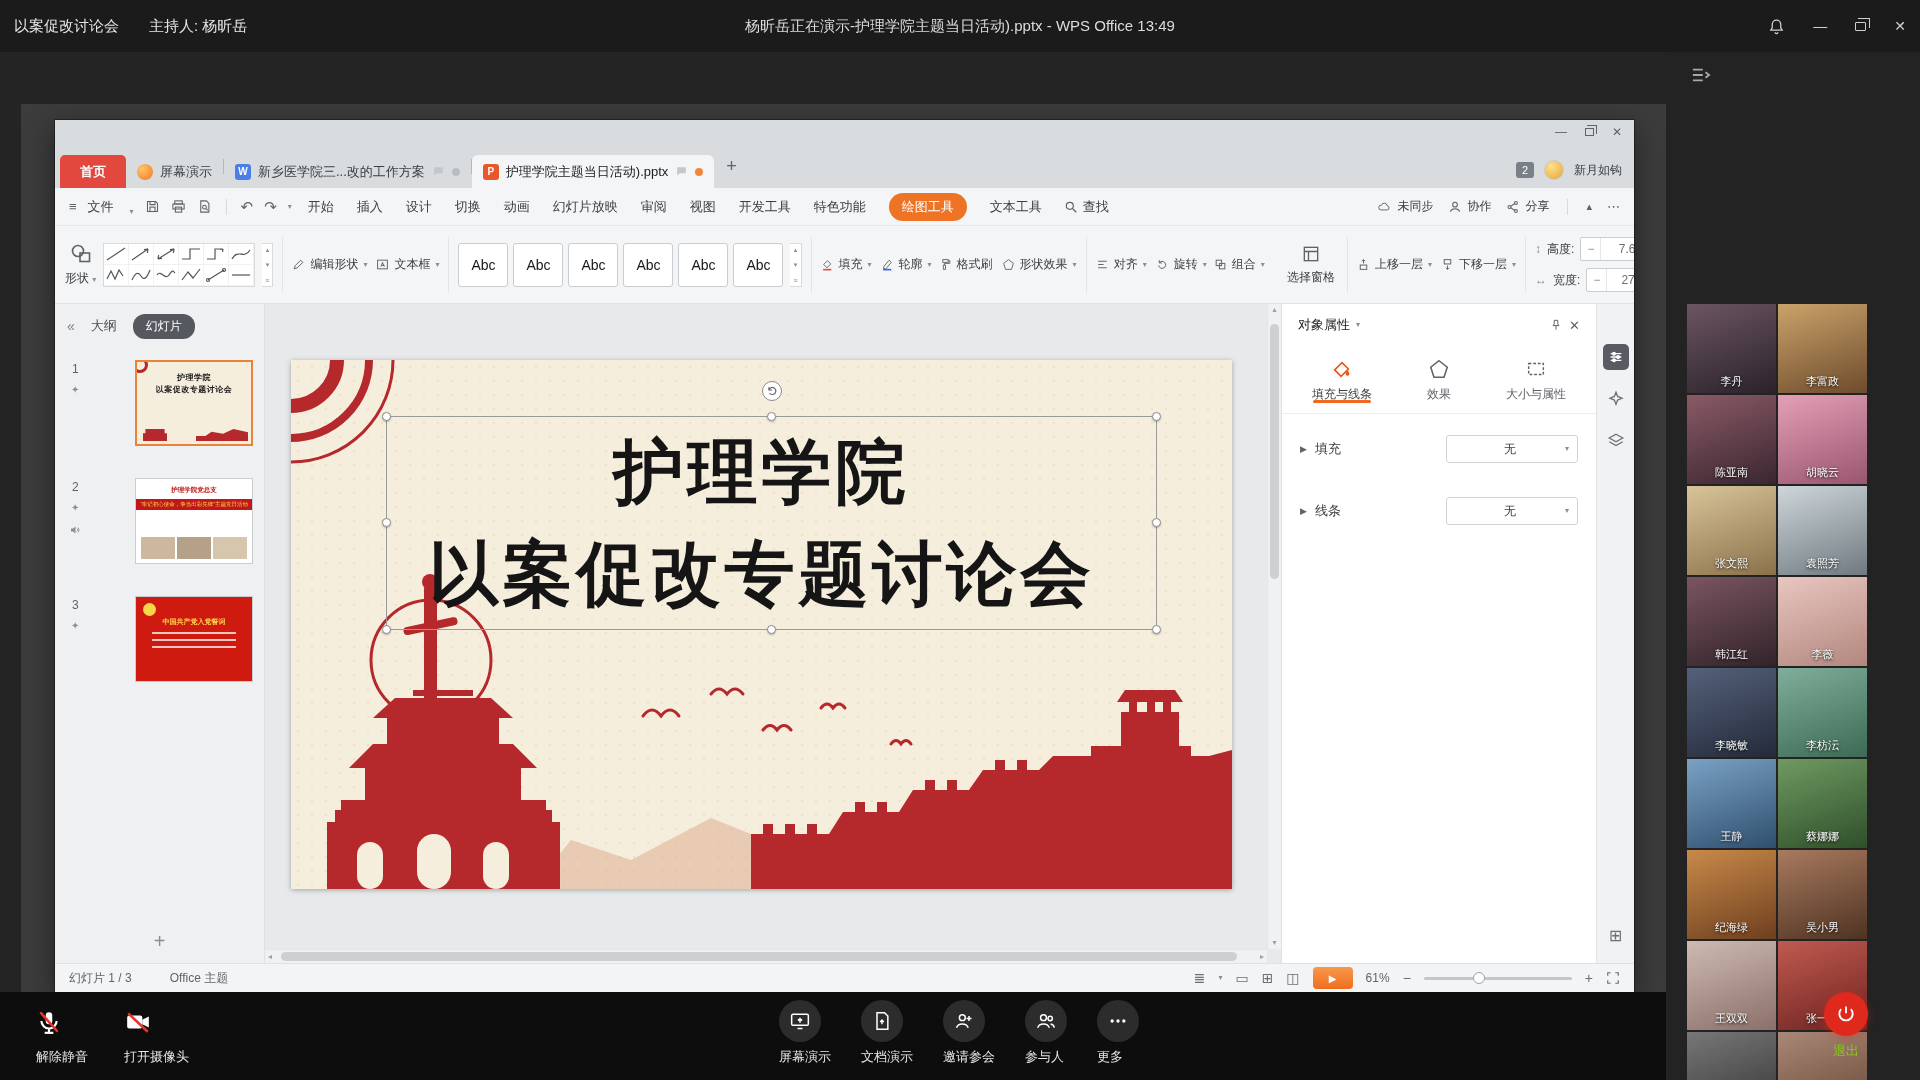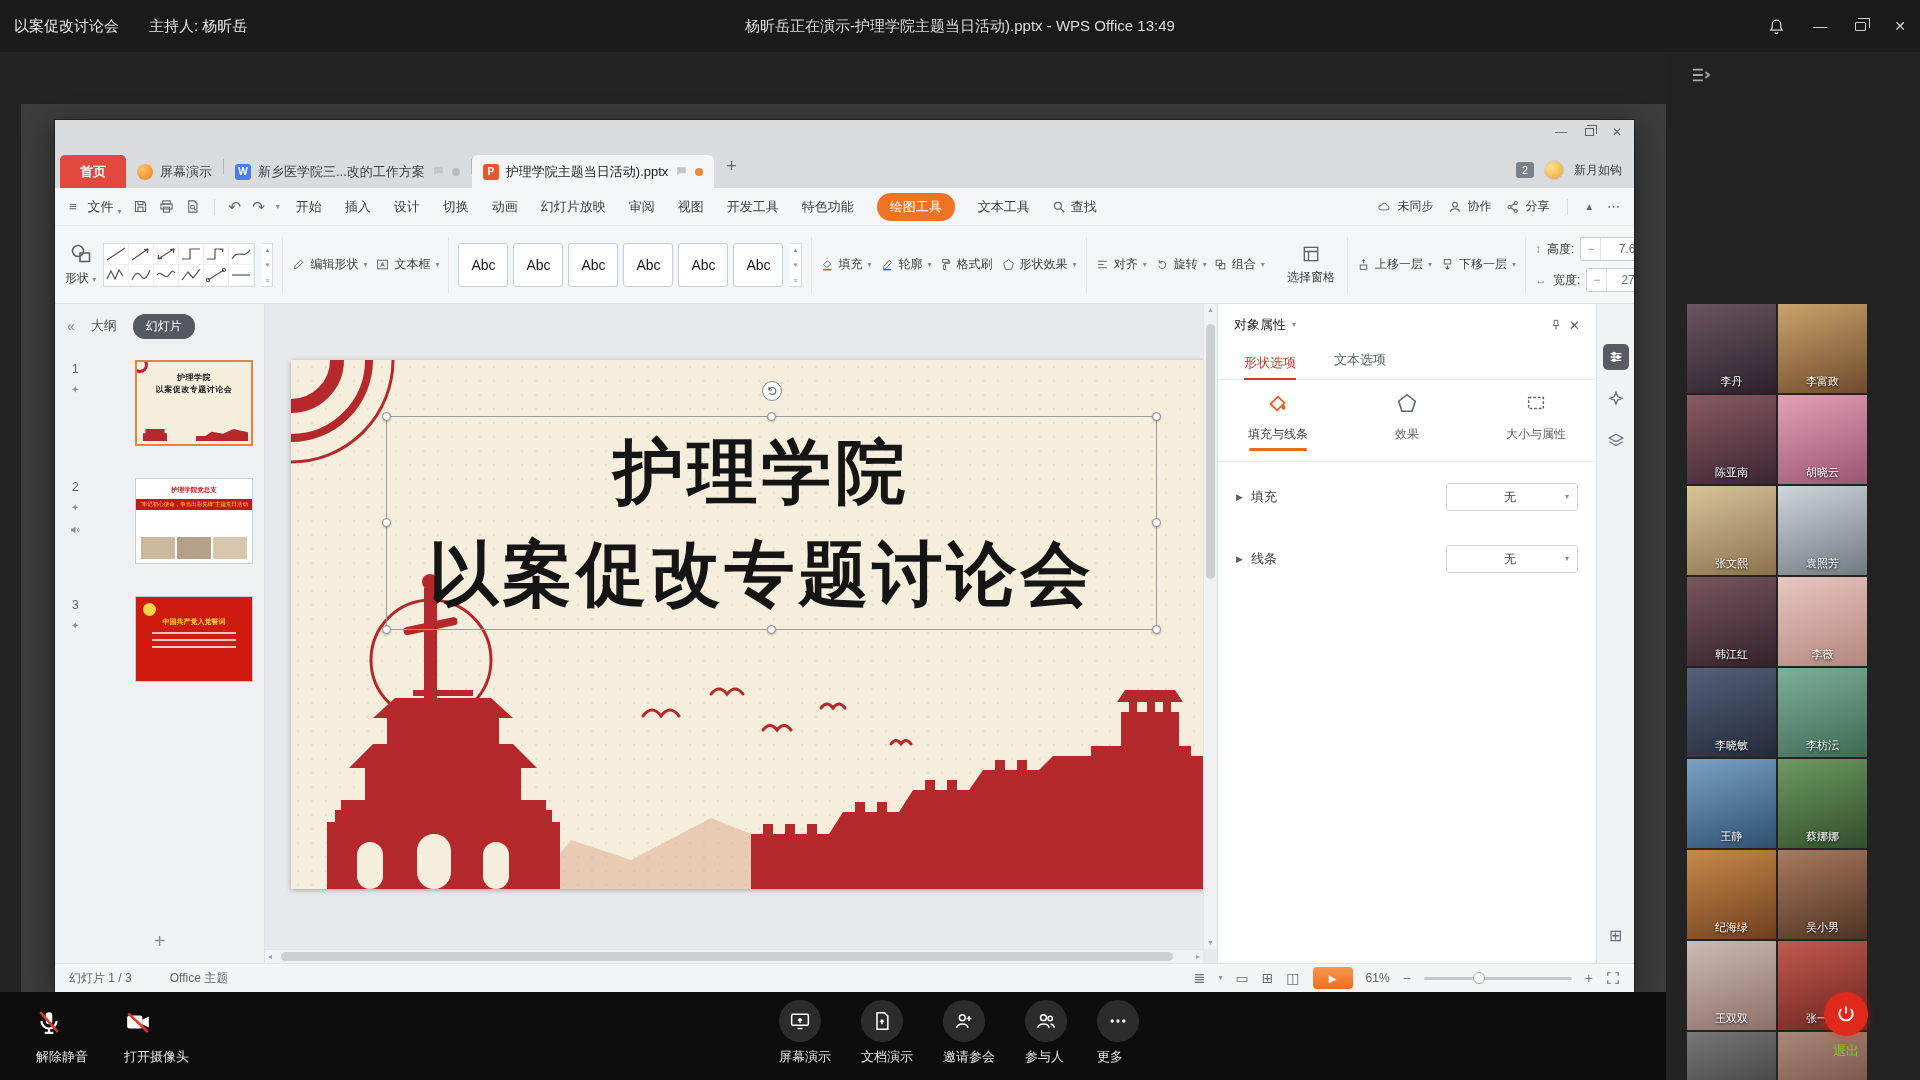--- a/index.html
+++ b/index.html
@@ -43,21 +43,21 @@
 .badge2{min-width:18px;height:16px;background:#7a8087;color:#fff;font-size:11px;border-radius:3px;display:flex;align-items:center;justify-content:center;padding:0 4px}
 .uavatar{width:20px;height:20px;border-radius:50%;background:radial-gradient(circle at 35% 30%,#ffe28a,#e8a23d);border:1px solid #c8cccf}
 .uname{font-size:12px;color:#3c4043}
 
 
 .menubar{height:38px;display:flex;align-items:center;background:#f4f5f6;padding:0 14px;border-bottom:1px solid #e7e9ea;position:relative}
 .mb-left{display:flex;align-items:center;gap:11px;margin-right:16px}
 .mb-ic{color:#5f6368;display:flex;align-items:center}
 .g15{font-size:15px;line-height:1}
 .g13{font-size:13px;line-height:1}
-.file-lbl{display:flex;align-items:flex-end;gap:4px;font-size:13px;color:#3c4043}
+.file-lbl{display:flex;align-items:flex-end;gap:16px;font-size:13px;color:#3c4043}
 .mb-sep{width:1px;height:16px;background:#d8dbde;margin:0 3px}
 .cd{font-size:8px;color:#8a8f94;line-height:1}
 .menu-items{display:flex;align-items:center;gap:23px}
 .mitem{font-size:13px;color:#3c4043;white-space:nowrap}
 .mitem.pill{background:#ee7324;color:#fff;padding:5px 13px;border-radius:15px}
 .find-box{display:flex;align-items:center;gap:5px;margin-left:22px;color:#3c4043;font-size:13px;white-space:nowrap}
 .menu-right{margin-left:auto;display:flex;align-items:center;gap:15px;font-size:12px;color:#3c4043}
 .mr-item{display:flex;align-items:center;gap:5px;white-space:nowrap}
 
 
@@ -123,30 +123,30 @@
 .h.w{left:-5px;top:calc(50% - 5px)}.h.e{right:-5px;top:calc(50% - 5px)}
 .h.sw{left:-5px;bottom:-5px}.h.s{left:calc(50% - 5px);bottom:-5px}.h.se{right:-5px;bottom:-5px}
 .rot{position:absolute;left:50%;top:-36px;margin-left:-10px;width:20px;height:20px;border-radius:50%;background:#fff;border:1px solid #8a8a8a;display:flex;align-items:center;justify-content:center}
 .vsb{position:absolute;right:0;top:0;bottom:14px;width:14px;background:#f0f1f2;border-left:1px solid #e3e5e7;display:flex;flex-direction:column;align-items:center;justify-content:space-between;padding:2px 0}
 .vthumb{position:absolute;top:20px;left:2px;width:9px;height:255px;background:#cdd0d3;border-radius:5px}
 .hsb{position:absolute;left:0;right:14px;bottom:0;height:14px;background:#f0f1f2;border-top:1px solid #e3e5e7;display:flex;align-items:center;justify-content:space-between;padding:0 3px}
 .hthumb{position:absolute;left:16px;right:30px;top:2px;height:9px;background:#cdd0d3;border-radius:5px}
 .sarr{font-size:8px;color:#9aa0a5;line-height:1}
 
 
-.rpanel{width:379px;background:#fff;border-left:1px solid #dfe2e4;position:relative;flex:none;font-size:13px;color:#3c4043}
+.rpanel{width:315px;background:#fff;border-left:1px solid #dfe2e4;position:relative;flex:none;font-size:13px;color:#3c4043}
 .rp-head{height:42px;display:flex;align-items:center;padding:0 16px;gap:6px}
 .rp-title{font-size:13px;color:#202124}
 .rp-spacer{flex:1}
 .rp-close{color:#5f6368;font-size:13px}
 .rp-tabs{display:flex;gap:38px;padding:0 26px;height:34px;align-items:center;border-bottom:1px solid #ecedef}
 .rp-tab{color:#5f6368;padding-bottom:6px}
 .rp-tab.active{color:#c7392f;border-bottom:2px solid #c7392f;margin-bottom:-8px;padding-bottom:6px}
 .rp-icons{display:flex;justify-content:space-between;padding:12px 30px 10px;border-bottom:1px solid #ecedef}
-.rp-ic{display:flex;flex-direction:column;align-items:center;gap:12px;font-size:12px;color:#5f6368;position:relative;padding-bottom:8px}
+.rp-ic{display:flex;flex-direction:column;align-items:center;gap:6px;font-size:12px;color:#5f6368;position:relative;}
 .rp-ic.active{color:#3c4043}
 .underbar{position:absolute;bottom:0;width:58px;height:3px;background:#ee6a22;border-radius:2px}
 .rp-row{display:flex;align-items:center;padding:0 18px;height:54px;margin-top:8px}
 .tri{font-size:9px;color:#5f6368;margin-right:8px}
 .rp-lbl{color:#3c4043}
 .rp-dd{margin-left:auto;width:132px;height:28px;border:1px solid #cfd2d6;border-radius:3px;display:flex;align-items:center;background:#fff;padding:0 8px}
 .ddval{flex:1;text-align:center;color:#3c4043;font-size:12px}
 
 
 .rstrip{width:38px;background:#f1f2f4;border-left:1px solid #e0e3e5;position:relative;flex:none}
@@ -726,24 +726,20 @@
             <span class="cd">▾</span>
             <span class="rp-spacer"></span>
             <span>
               <svg width="14" height="14" viewBox="0 0 24 24" fill="none" stroke="#5f6368" stroke-width="1.7">
                   <path d="M9 4h6v6l2 3H7l2-3z"></path>
                   <path d="M12 13v7"></path>
                 </svg>
             </span>
             <span class="rp-close">✕</span>
           </div>
-          <div class="rp-tabs">
-            <span class="rp-tab active">形状选项</span>
-            <span class="rp-tab">文本选项</span>
-          </div>
           <div class="rp-icons">
             <div class="rp-ic active">
               <svg width="22" height="22" viewBox="0 0 24 24">
                   <path d="M4 13L12 5l7 7-8 8z" fill="none" stroke="#e8571c" stroke-width="1.8"></path>
                   <path d="M20 17c0 1.4-1 2.5-2 2.5s-2-1.1-2-2.5 2-3.5 2-3.5 2 2.1 2 3.5z" fill="#e8571c"></path>
                 </svg>
               <span>填充与线条</span>
               <span class="underbar"></span>
             </div>
             <div class="rp-ic">

